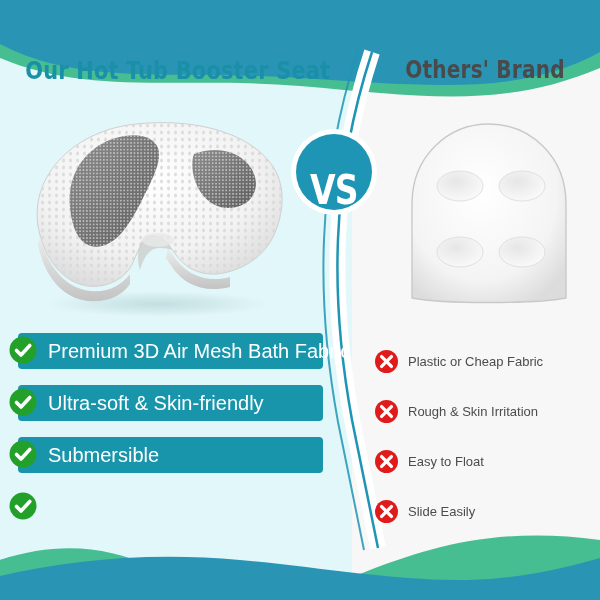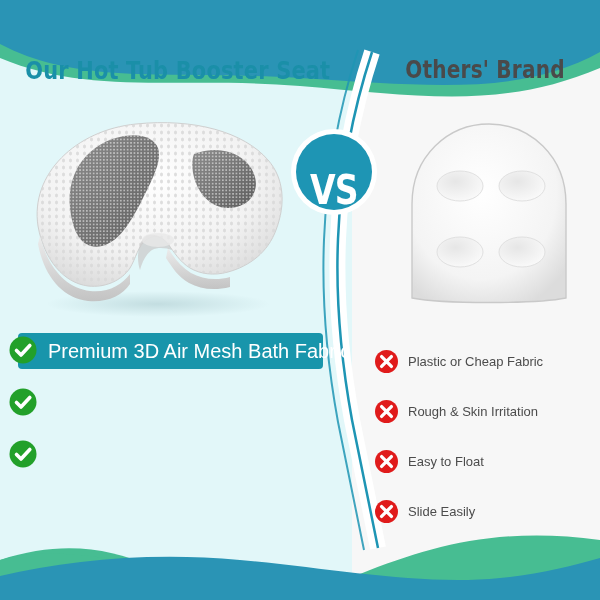--- a/index.html
+++ b/index.html
@@ -206,26 +206,38 @@
       <div class="feature-bar">
         <span class="ftxt">Premium 3D Air Mesh Bath Fabric</span>
       </div>
       <svg class="check-icon" viewBox="0 0 30 30">
         <circle cx="15" cy="15" r="13.5" fill="#22a02a"></circle>
         <path d="M8.5,15.5 L13,20 L21.8,10.5" stroke="#ffffff" stroke-width="3.6" fill="none" stroke-linecap="round" stroke-linejoin="round"></path>
       </svg>
     </div>
 
     <div class="feature-row">
-      <svg class="check-icon" viewBox="0 0 30 30">
-        <circle cx="15" cy="15" r="13.5" fill="#22a02a"></circle>
-        <path d="M8.5,15.5 L13,20 L21.8,10.5" stroke="#ffffff" stroke-width="3.6" fill="none" stroke-linecap="round" stroke-linejoin="round"></path>
-      </svg>
-    </div>
-
+      <div class="feature-bar">
+        <span class="ftxt">Ultra-soft &amp; Skin-friendly</span>
+      </div>
+      <svg class="check-icon" viewBox="0 0 30 30">
+        <circle cx="15" cy="15" r="13.5" fill="#22a02a"></circle>
+        <path d="M8.5,15.5 L13,20 L21.8,10.5" stroke="#ffffff" stroke-width="3.6" fill="none" stroke-linecap="round" stroke-linejoin="round"></path>
+      </svg>
+    </div>
+
+    <div class="feature-row">
+      <div class="feature-bar">
+        <span class="ftxt">Submersible</span>
+      </div>
+      <svg class="check-icon" viewBox="0 0 30 30">
+        <circle cx="15" cy="15" r="13.5" fill="#22a02a"></circle>
+        <path d="M8.5,15.5 L13,20 L21.8,10.5" stroke="#ffffff" stroke-width="3.6" fill="none" stroke-linecap="round" stroke-linejoin="round"></path>
+      </svg>
+    </div>
 
     <div class="feature-row">
       <svg class="check-icon" viewBox="0 0 30 30">
         <circle cx="15" cy="15" r="13.5" fill="#22a02a"></circle>
         <path d="M8.5,15.5 L13,20 L21.8,10.5" stroke="#ffffff" stroke-width="3.6" fill="none" stroke-linecap="round" stroke-linejoin="round"></path>
       </svg>
     </div>
 
   </div>
 

